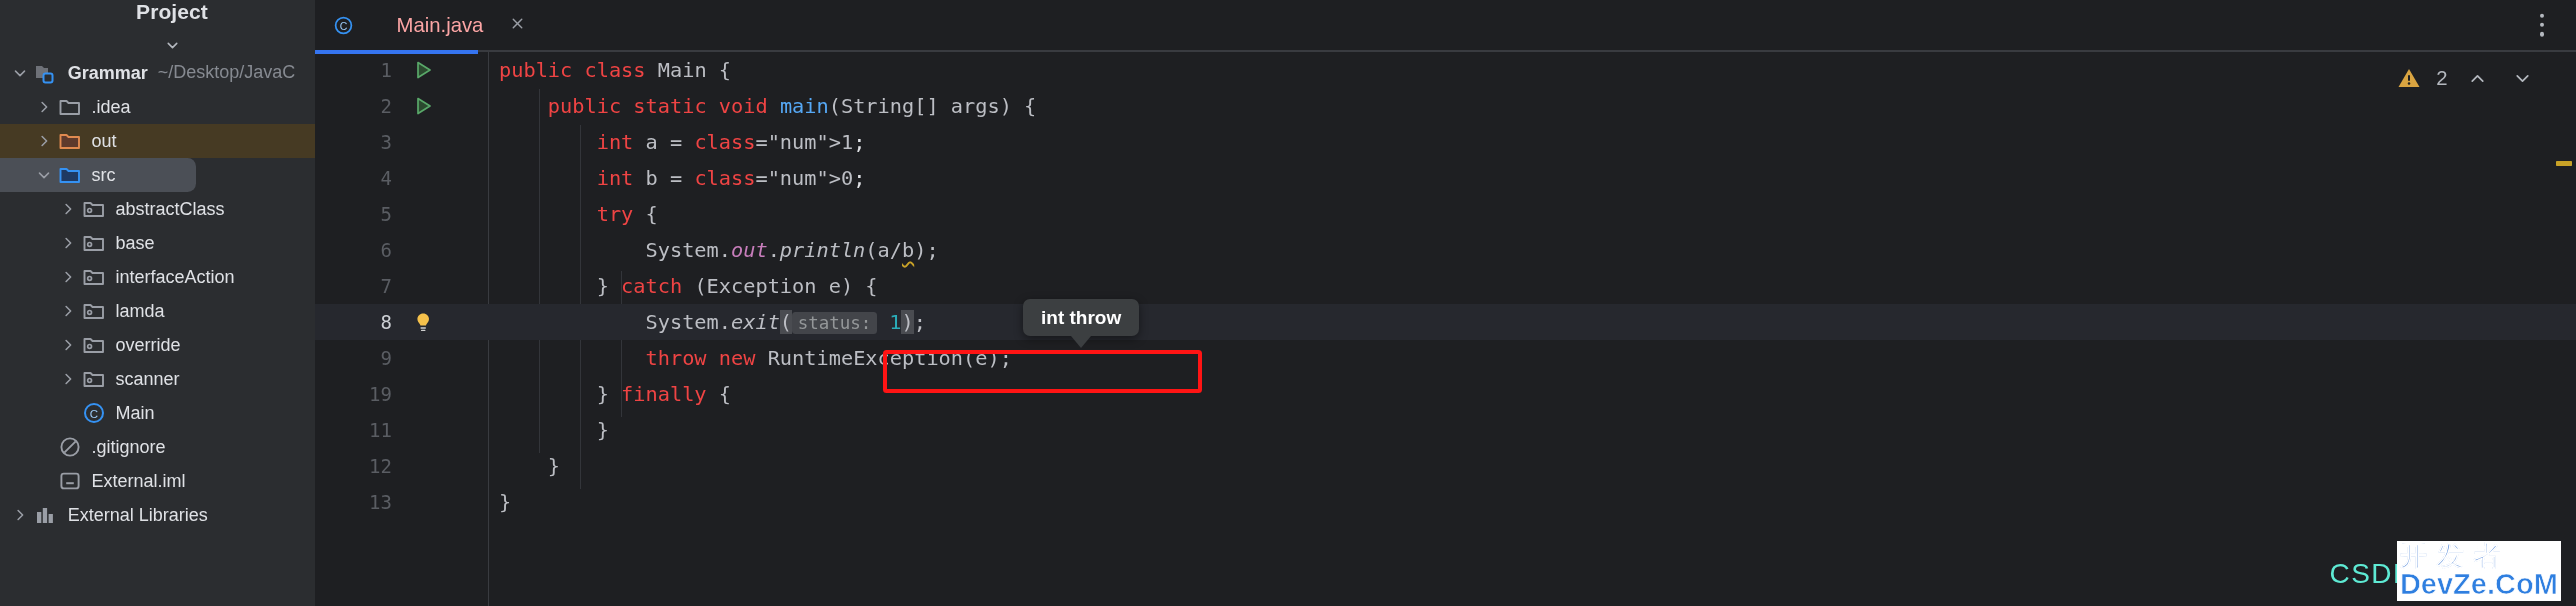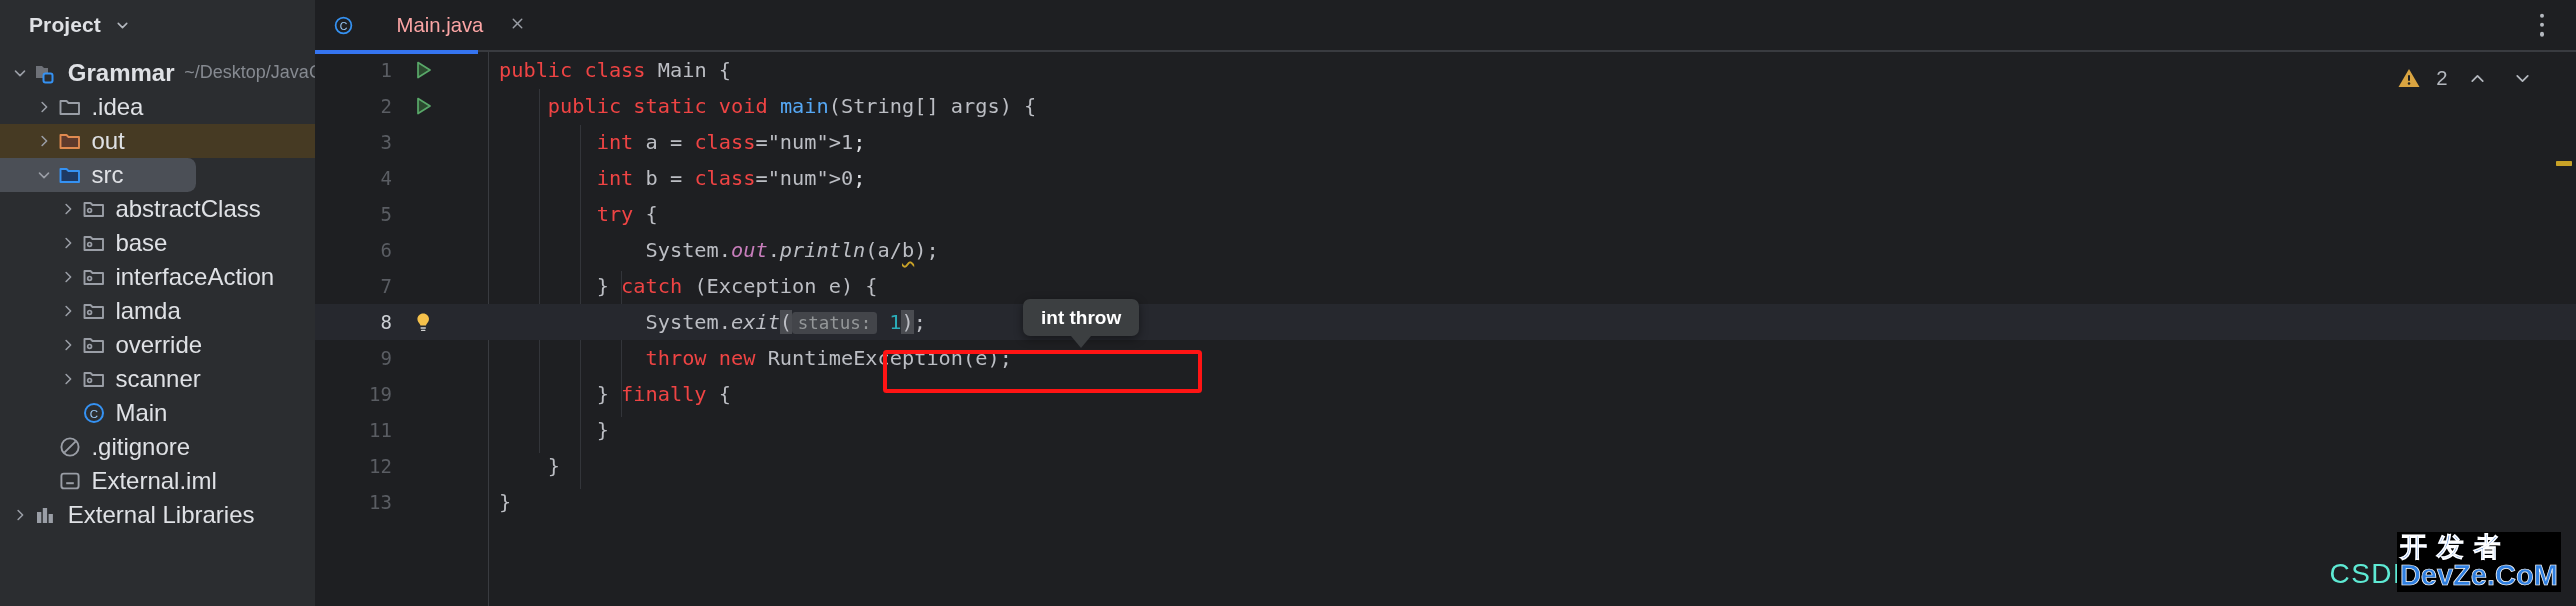--- a/index.html
+++ b/index.html
@@ -11,37 +11,37 @@
     -webkit-font-smoothing:antialiased;
   }
   .ide{position:relative;width:2576px;height:607px;display:flex;background:#1e1f22;}
 
   
   .sidebar{
     width:315px;height:607px;background:#2b2d30;
     flex:0 0 315px;position:relative;
   }
   .sidebar-header{
-    height:50px;display:flex;align-items:center;padding-left:29px;gap:12.6px;
+    height:50px;display:flex;align-items:center;padding-left:29px;gap:12.6px;flex-direction:column;
   }
   .sidebar-title{font-size:21px;font-weight:bold;color:#dfe1e5;letter-spacing:0.1px;}
   .chev{display:inline-block;color:#b4b8bf;}
   .chev svg{display:block;}
 
   .tree{padding-top:5.6px;}
   .row{
     position:relative;height:34px;display:flex;align-items:center;
     font-size:19.6px;color:#dfe1e5;white-space:nowrap;
   }
   .row .arrow{width:24px;height:24px;display:flex;align-items:center;justify-content:center;flex:0 0 24px;}
   .row .arrow svg{display:block;}
   .row .spacer{flex:0 0 24px;}
   .row .ico{width:27px;height:27px;flex:0 0 27px;display:flex;align-items:center;justify-content:center;margin-right:8.4px;}
   .row .ico svg{display:block;}
-  .row .lbl{font-size:24px;line-height:1;}
+  .row .lbl{font-size:18px;line-height:1;}
   .row .lbl.bold{font-weight:bold;}
   .row .path{font-size:18px;color:#868a91;margin-left:9.8px;}
 
   .row.sel-out{background:#463a23;}
   .row.sel-src{background:#4b4f56;border-radius:0 8.4px 8.4px 0;margin-right:119px;}
 
   
   .editor{flex:1 1 auto;position:relative;background:#1e1f22;min-width:0;}
   .tabbar{height:50px;background:#1e1f22;display:flex;align-items:center;position:relative;}
   .tab{
@@ -121,21 +121,21 @@
   .inspect .cnt{font-size:20.3px;color:#b4b8bf;}
   .inspect .navb{padding:2.8px 4.2px;display:flex;align-items:center;}
 
   
   .markerbar{position:absolute;right:0;top:2.1px;bottom:0;width:24px;}
   .marker{position:absolute;right:4.2px;width:15.4px;height:4.9px;background:#c9a227;border-radius:0.7px;}
 
   
   .wm{position:absolute;right:15.4px;bottom:4.2px;width:231px;height:67px;}
   .wm .csdn{position:absolute;left:0;bottom:12.6px;font-size:28px;color:#5eead4;letter-spacing:1.4px;}
-  .wm .block{position:absolute;right:0;bottom:11px;background:#000000;padding:1.4px 2.8px;}
+  .wm .block{position:absolute;right:0;bottom:2px;background:#ffffff;padding:1.4px 2.8px;}
   .wm .cn{display:block;font-size:27px;color:#2f6fd0;letter-spacing:9.8px;line-height:1.05;
           -webkit-text-stroke:0.7px #ffffff;font-weight:bold;}
   .wm .en{display:block;font-size:29px;color:#2f7fe0;line-height:1.0;font-weight:bold;
           -webkit-text-stroke:0.7px #ffffff;}
 </style>
 </head>
 <body>
 
 <div class="ide">
 

